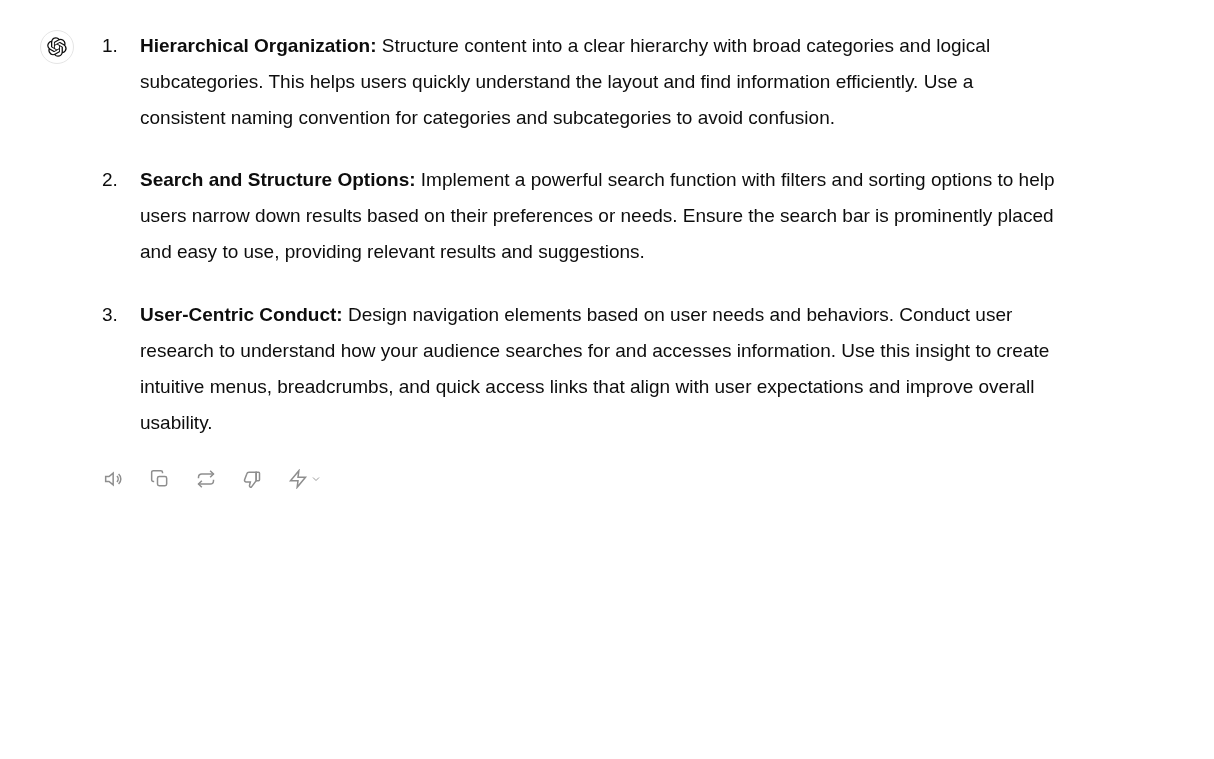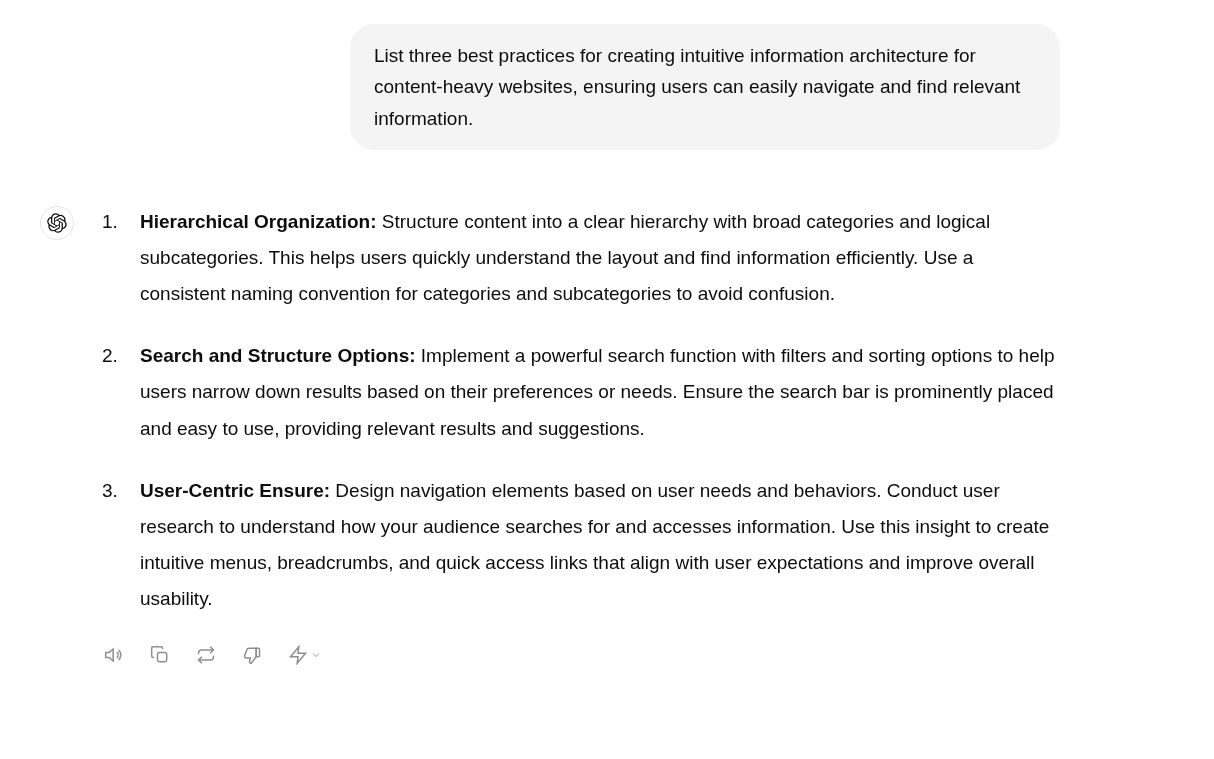--- a/index.html
+++ b/index.html
@@ -114,42 +114,37 @@
     .action-btn.insight .chev {
       width: 12px;
       height: 12px;
     }
   </style>
 </head>
 <body>
 
 <div class="container">
 
-  <div class="user-message-row">
-    <div class="user-message">
-      <span>List three best practices for creating intuitive information architecture for content-heavy websites, ensuring users can easily navigate and find relevant information.</span>
-    </div>
-  </div>
 
   <div class="assistant-row">
     <div class="avatar">
       <svg viewBox="0 0 41 41" fill="#0d0d0d">
         <path d="M37.532 16.87a9.963 9.963 0 0 0-.856-8.184 10.078 10.078 0 0 0-10.855-4.835A9.964 9.964 0 0 0 18.306.5a10.079 10.079 0 0 0-9.614 6.977 9.967 9.967 0 0 0-6.664 4.834 10.08 10.08 0 0 0 1.24 11.817 9.965 9.965 0 0 0 .856 8.185 10.079 10.079 0 0 0 10.855 4.835 9.965 9.965 0 0 0 7.516 3.35 10.078 10.078 0 0 0 9.617-6.981 9.967 9.967 0 0 0 6.663-4.834 10.079 10.079 0 0 0-1.243-11.813ZM22.498 37.886a7.474 7.474 0 0 1-4.799-1.735c.061-.033.168-.091.237-.134l7.964-4.6a1.294 1.294 0 0 0 .655-1.134V19.054l3.366 1.944a.12.12 0 0 1 .066.092v9.299a7.505 7.505 0 0 1-7.49 7.496ZM6.392 31.006a7.471 7.471 0 0 1-.894-5.023c.06.036.162.099.237.141l7.964 4.6a1.297 1.297 0 0 0 1.308 0l9.724-5.614v3.888a.12.12 0 0 1-.048.103l-8.051 4.649a7.504 7.504 0 0 1-10.24-2.744ZM4.297 13.62A7.469 7.469 0 0 1 8.2 10.333c0 .068-.004.19-.004.274v9.201a1.294 1.294 0 0 0 .654 1.132l9.723 5.614-3.366 1.944a.12.12 0 0 1-.114.01L7.04 23.856a7.504 7.504 0 0 1-2.743-10.237Zm27.658 6.437-9.724-5.615 3.367-1.943a.121.121 0 0 1 .113-.01l8.052 4.648a7.498 7.498 0 0 1-1.158 13.528v-9.476a1.293 1.293 0 0 0-.65-1.132Zm3.35-5.043c-.059-.037-.162-.099-.236-.141l-7.965-4.6a1.298 1.298 0 0 0-1.308 0l-9.723 5.614v-3.888a.12.12 0 0 1 .048-.103l8.05-4.645a7.497 7.497 0 0 1 11.135 7.763Zm-21.063 6.929-3.367-1.944a.12.12 0 0 1-.065-.092v-9.299a7.497 7.497 0 0 1 12.293-5.756 6.94 6.94 0 0 0-.236.134l-7.965 4.6a1.294 1.294 0 0 0-.654 1.132l-.006 11.225Zm1.829-3.943 4.33-2.501 4.332 2.5v5l-4.331 2.5-4.331-2.5V18Z"></path>
       </svg>
     </div>
     <div class="assistant-content">
       <ol class="list">
         <li class="list-item">
           <span class="title">Hierarchical Organization:</span><span> Structure content into a clear hierarchy with broad categories and logical subcategories. This helps users quickly understand the layout and find information efficiently. Use a consistent naming convention for categories and subcategories to avoid confusion.</span>
         </li>
         <li class="list-item">
           <span class="title">Search and Structure Options:</span><span> Implement a powerful search function with filters and sorting options to help users narrow down results based on their preferences or needs. Ensure the search bar is prominently placed and easy to use, providing relevant results and suggestions.</span>
         </li>
         <li class="list-item">
-          <span class="title">User-Centric Ensure:</span><span> Design navigation elements based on user needs and behaviors. Conduct user research to understand how your audience searches for and accesses information. Use this insight to create intuitive menus, breadcrumbs, and quick access links that align with user expectations and improve overall usability.</span>
+          <span class="title">User-Centric Conduct:</span><span> Design navigation elements based on user needs and behaviors. Conduct user research to understand how your audience searches for and accesses information. Use this insight to create intuitive menus, breadcrumbs, and quick access links that align with user expectations and improve overall usability.</span>
         </li>
       </ol>
 
       <div class="action-bar">
         <button class="action-btn" title="Read aloud">
           <svg viewBox="0 0 24 24">
             <path d="M11 5 6 9H2v6h4l5 4V5z"></path>
             <path d="M15.54 8.46a5 5 0 0 1 0 7.07"></path>
             <path d="M17.5 6a8 8 0 0 1 0 12"></path>
           </svg>

